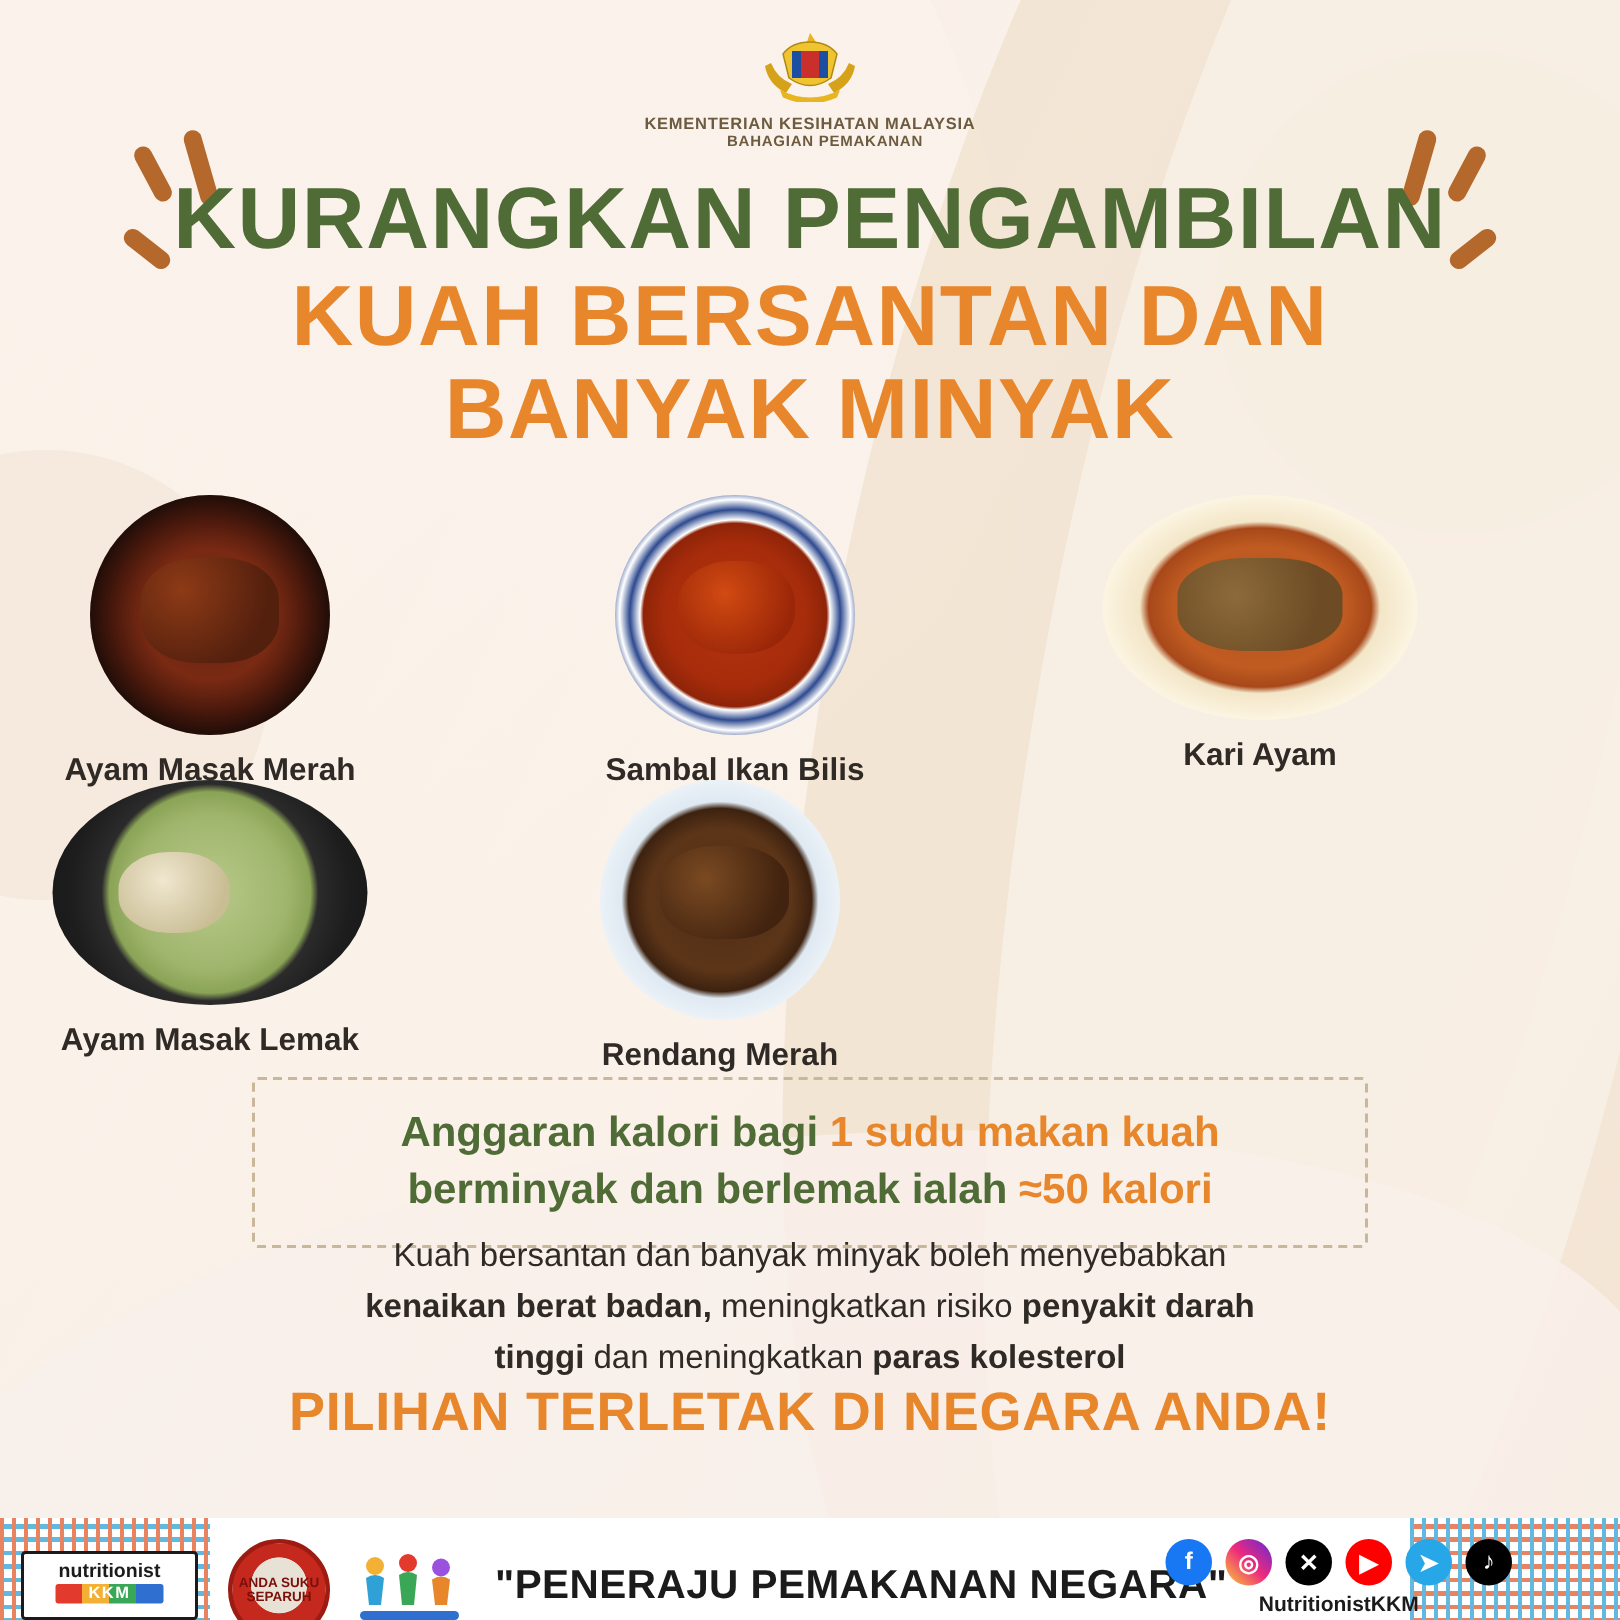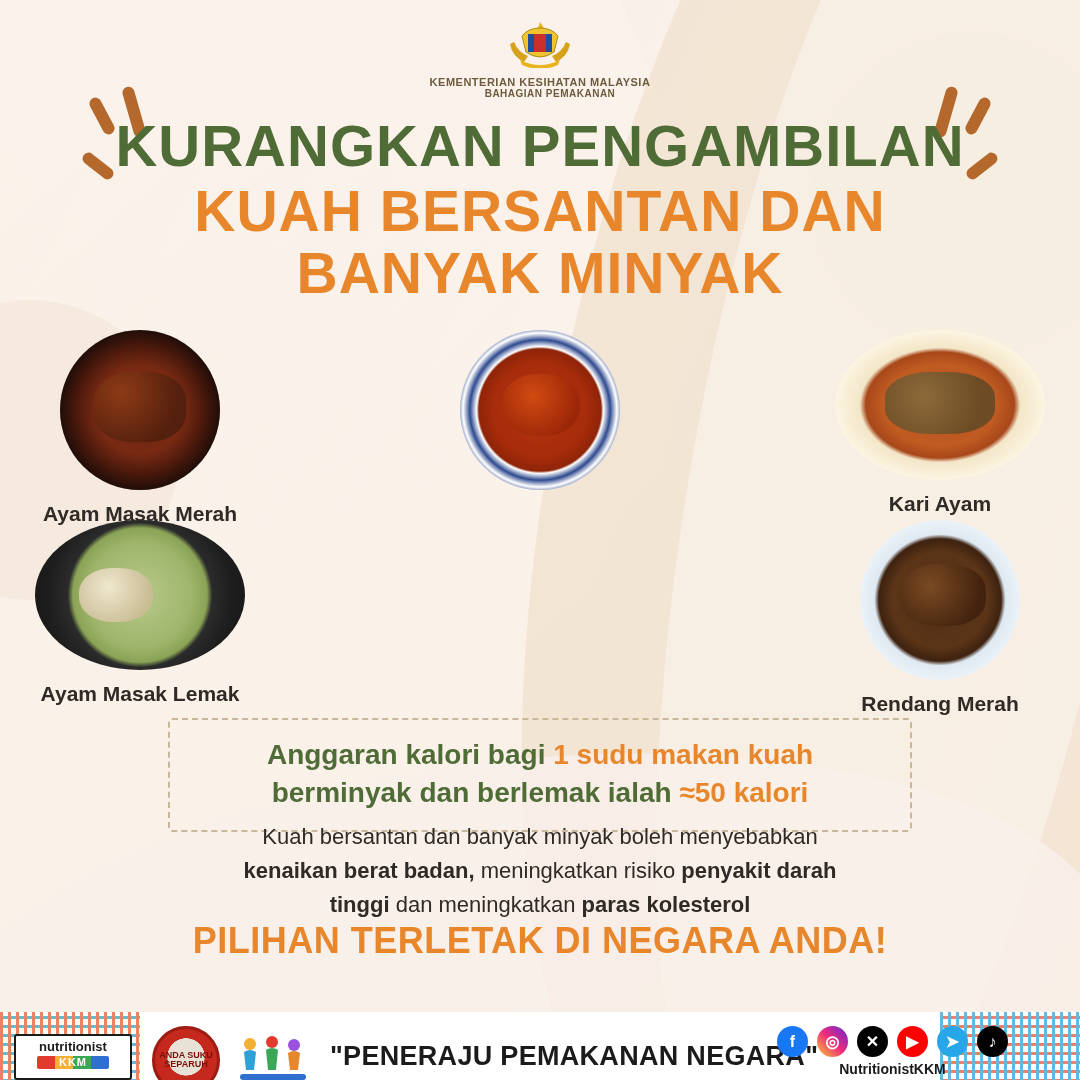--- a/index.html
+++ b/index.html
@@ -53,21 +53,21 @@
   
   .tick{position:absolute;background:#b4682c;border-radius:6px;}
   .tkL1{width:12px;height:40px;left:96px;top:96px;transform:rotate(-28deg);}
   .tkL2{width:12px;height:52px;left:128px;top:86px;transform:rotate(-16deg);}
   .tkL3{width:12px;height:36px;left:92px;top:148px;transform:rotate(-52deg);}
   .tkR1{width:12px;height:40px;left:972px;top:96px;transform:rotate(28deg);}
   .tkR2{width:12px;height:52px;left:940px;top:86px;transform:rotate(16deg);}
   .tkR3{width:12px;height:36px;left:976px;top:148px;transform:rotate(52deg);}
 
   
-  .foods-row{position:absolute;width:1080px;display:flex;justify-content:space-between;}
+  .foods-row{position:absolute;width:1080px;display:flex;justify-content:flex-start;}
   .row1{top:330px;gap:70px;}
   .row2{top:520px;gap:60px;}
   .food{width:280px;text-align:center;}
   .dish{
     width:160px;height:160px;border-radius:50%;margin:0 auto;
     position:relative;overflow:hidden;
   }
   .dish.wide{width:210px;height:150px;border-radius:50%;}
   .food .caption{
     margin-top:12px;font-size:21px;font-weight:bold;color:#2f2a26;
@@ -239,20 +239,21 @@
     <div class="t3">BANYAK MINYAK</div>
   </div>
 
   <div class="foods-row row1">
     <div class="food">
       <div class="dish d-ayammerah"></div>
       <div class="caption">Ayam Masak Merah</div>
     </div>
     <div class="food">
       <div class="dish d-sambal"></div>
+      <div class="caption">Sambal Ikan Bilis</div>
     </div>
     <div class="food">
       <div class="dish wide d-kari"></div>
       <div class="caption">Kari Ayam</div>
     </div>
   </div>
 
   <div class="foods-row row2">
     <div class="food">
       <div class="dish wide d-lemak"></div>

